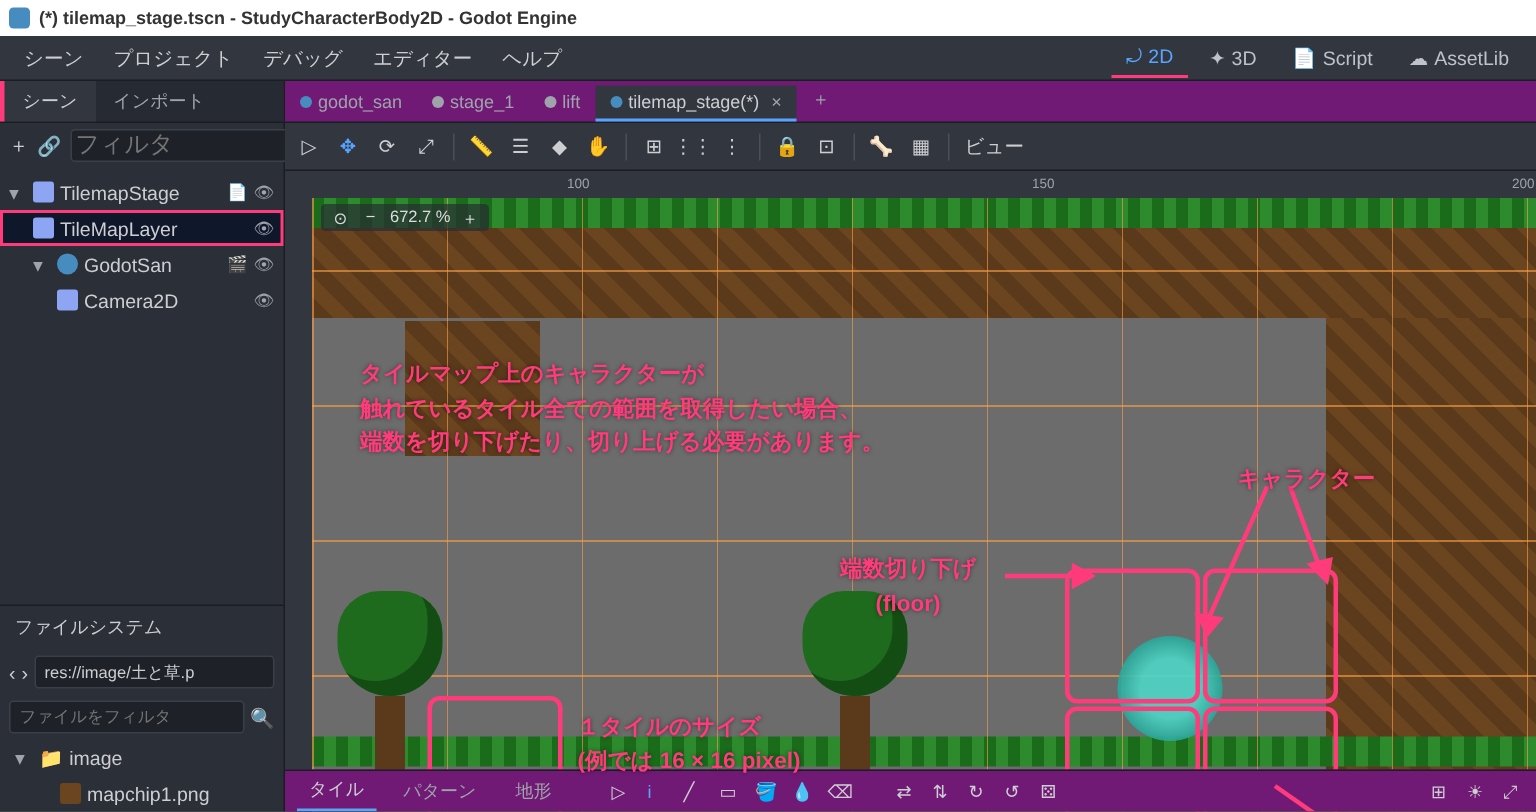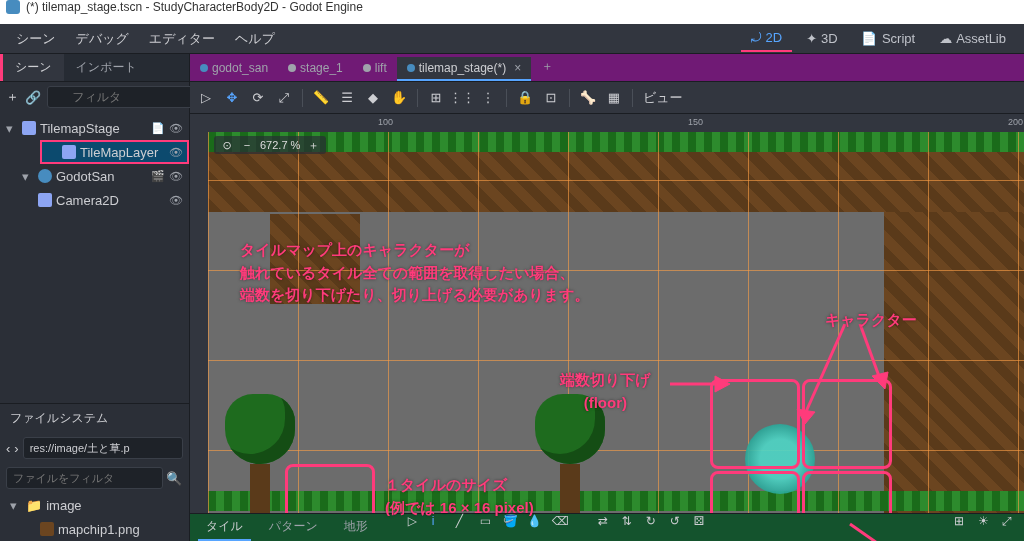--- a/index.html
+++ b/index.html
@@ -1,34 +1,34 @@
 <!DOCTYPE html>
 <html><head>
 <meta charset="utf-8">
 <style>
 * { margin: 0; padding: 0; box-sizing: border-box; font-family: -apple-system, BlinkMacSystemFont, "Segoe UI", sans-serif; }
 body { background: #262b33; color: #cdced2; font-size: 13px; width: 1024px; height: 541px; overflow: hidden; position: relative; }
-.titlebar { height: 24px; background: #ffffff; color: #333; display: flex; padding: 0 6px; font-size: 12px; gap: 6px; }
+.titlebar { height: 24px; background: #ffffff; color: #333; display: flex; align-items: center; padding: 0 6px; font-size: 12px; gap: 6px; font-weight: bold; }
 .titlebar .godot-ico { width: 14px; height: 14px; background: #478cbf; border-radius: 3px; }
 .menubar { height: 30px; background: #32363f; display: flex; align-items: center; padding: 0 8px; gap: 4px; font-size: 13px; border-bottom: 1px solid #1a1d22; }
 .menubar .menu-item { padding: 4px 8px; cursor: pointer; }
 .menubar .spacer { flex: 1; }
 .menubar .workspace-btn { padding: 4px 10px; display: flex; align-items: center; gap: 4px; cursor: pointer; color: #bfc2c9; }
 .menubar .workspace-btn.active { color: #57a5ff; border-bottom: 2px solid #ff3b7b; }
 .main { display: flex; height: calc(541px - 54px); }
 .left-panel { width: 190px; background: #2b2f37; display: flex; flex-direction: column; border-right: 1px solid #1a1d22; }
 .panel-tabs { display: flex; height: 28px; background: #262b33; border-bottom: 1px solid #1a1d22; }
 .panel-tab { padding: 4px 12px; font-size: 12px; color: #9fa3ab; cursor: pointer; display: flex; align-items: center; }
 .panel-tab.active { background: #32363f; color: #cdced2; border-left: 3px solid #ff3b7b; }
 .scene-toolbar { display: flex; align-items: center; height: 30px; padding: 0 6px; gap: 6px; }
 .scene-toolbar .icon-btn { width: 18px; height: 18px; display: flex; align-items: center; justify-content: center; cursor: pointer; color: #cdced2; }
-.filter-input { flex: 1; background: #1e2228; border: 1px solid #3a3f48; border-radius: 3px; height: 22px; color: #ef4444; padding: 0 24px; font-size: 12px; }
+.filter-input { flex: 1; background: #1e2228; border: 1px solid #3a3f48; border-radius: 3px; height: 22px; color: #ef4444; padding: 0 2px; font-size: 16px; }
 .tree { padding: 4px 0; flex: 1; }
 .tree-row { display: flex; align-items: center; height: 24px; padding: 0 6px; gap: 4px; }
-.tree-row.selected { background: #0c4a6e; margin-left: 40px; }
+.tree-row.selected { background: #0f172a; }
 .tree-row.highlighted { outline: 2px solid #ff3b7b; outline-offset: -2px; }
 .tree-row .chev { width: 12px; color: #9fa3ab; }
 .tree-row .node-ico { width: 14px; height: 14px; border-radius: 2px; }
 .tree-row .badges { margin-left: auto; display: flex; gap: 4px; color: #9fa3ab; font-size: 11px; }
 .filesystem { border-top: 1px solid #1a1d22; }
 .fs-header { padding: 6px 10px; font-size: 12px; }
 .fs-path { display: flex; align-items: center; padding: 4px 6px; gap: 4px; }
 .fs-path input { flex: 1; background: #1e2228; border: 1px solid #3a3f48; border-radius: 3px; height: 22px; color: #cdced2; padding: 0 6px; font-size: 11px; }
 .center { flex: 1; display: flex; flex-direction: column; background: #262b33; position: relative; }
 .doc-tabs { display: flex; height: 28px; background: #701a75; border-bottom: 1px solid #1a1d22; align-items: flex-end; }
@@ -60,35 +60,36 @@
   repeating-linear-gradient(45deg,#5a3a1a 0 10px,#6b4520 10px 20px); }
 .dirt.top { top: 38px; left: 18px; right: 0; height: 60px; }
 .dirt.right { top: 98px; right: 0; width: 140px; bottom: 0; }
 .tree-sprite { position: absolute; width: 80px; height: 120px; }
 .tree-sprite .crown { width: 70px; height: 70px; background:#1e6b1e; border-radius: 40% 40% 50% 50%; box-shadow: inset -10px -10px 0 #144d14; margin: 0 auto; }
 .tree-sprite .trunk { width: 20px; height: 50px; background:#5a3a1a; margin: 0 auto; }
 .char-sprite { position: absolute; width: 70px; height: 70px; background: radial-gradient(circle,#4dd6c6 40%,#2aa89a 70%); border-radius: 50%; opacity: 0.9; }
 .pink-box { position: absolute; border: 3px solid #ff3b7b; border-radius: 8px; }
 .annotation { position: absolute; color: #ff3b7b; font-weight: bold; font-size: 15px; text-shadow: 0 0 3px rgba(0,0,0,0.5); white-space: pre-line; line-height: 1.5; z-index: 10; }
 .arrow { position: absolute; stroke: #ff3b7b; fill: #ff3b7b; z-index: 9; }
-.bottom-tabs { position: absolute; bottom: 0; left: 0; right: 0; height: 28px; background: #14532d; display: flex; align-items: flex-start; padding: 0 8px; gap: 10px; font-size: 12px; border-top: 1px solid #1a1d22; }
+.bottom-tabs { position: absolute; bottom: 0; left: 0; right: 0; height: 28px; background: #701a75; display: flex; align-items: center; padding: 0 8px; gap: 10px; font-size: 12px; border-top: 1px solid #1a1d22; }
 .bottom-tabs .bt { padding: 4px 8px; cursor: pointer; color: #9fa3ab; }
 .bottom-tabs .bt.active { color: #cdced2; border-bottom: 2px solid #57a5ff; }
 .bottom-tabs .tb-ico { width: 14px; height: 14px; cursor: pointer; color: #cdced2; }
 </style>
 </head>
 <body>
 
 <div class="titlebar">
   <span class="godot-ico"></span>
   <span>(*) tilemap_stage.tscn - StudyCharacterBody2D - Godot Engine</span>
 </div>
 
 <div class="menubar">
   <span class="menu-item">シーン</span>
+  <span class="menu-item">プロジェクト</span>
   <span class="menu-item">デバッグ</span>
   <span class="menu-item">エディター</span>
   <span class="menu-item">ヘルプ</span>
   <span class="spacer"></span>
   <span class="workspace-btn active">⤾ <span>2D</span></span>
   <span class="workspace-btn">✦ <span>3D</span></span>
   <span class="workspace-btn">📄 <span>Script</span></span>
   <span class="workspace-btn">☁ <span>AssetLib</span></span>
 </div>
 

